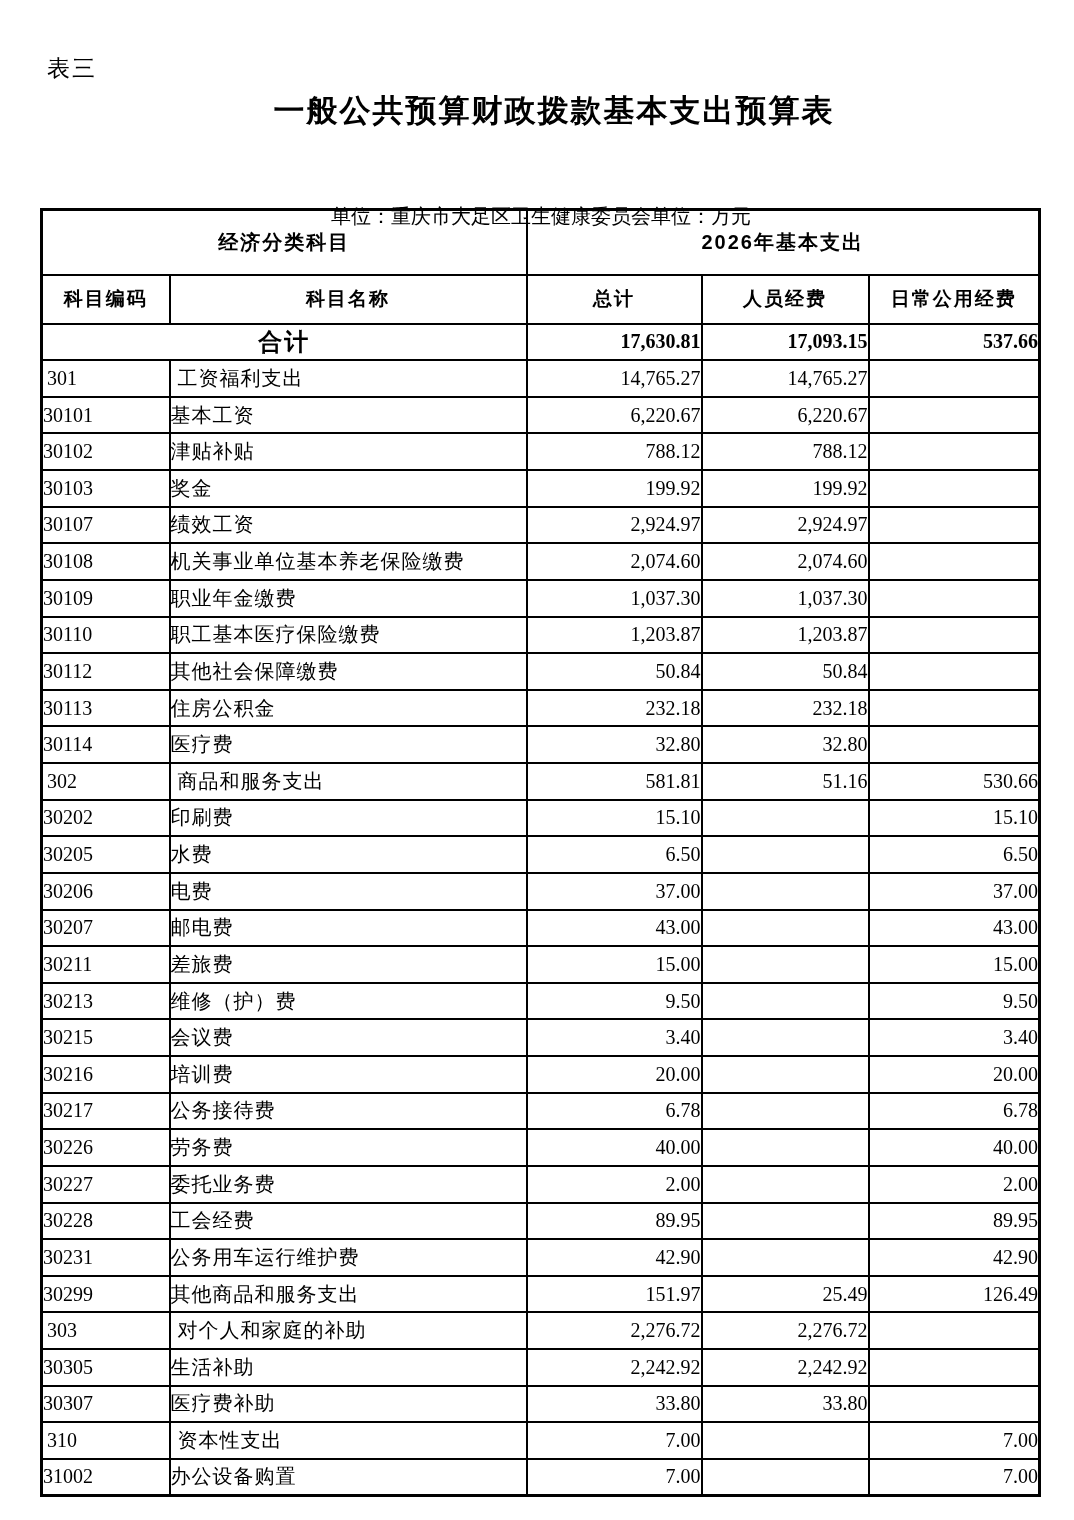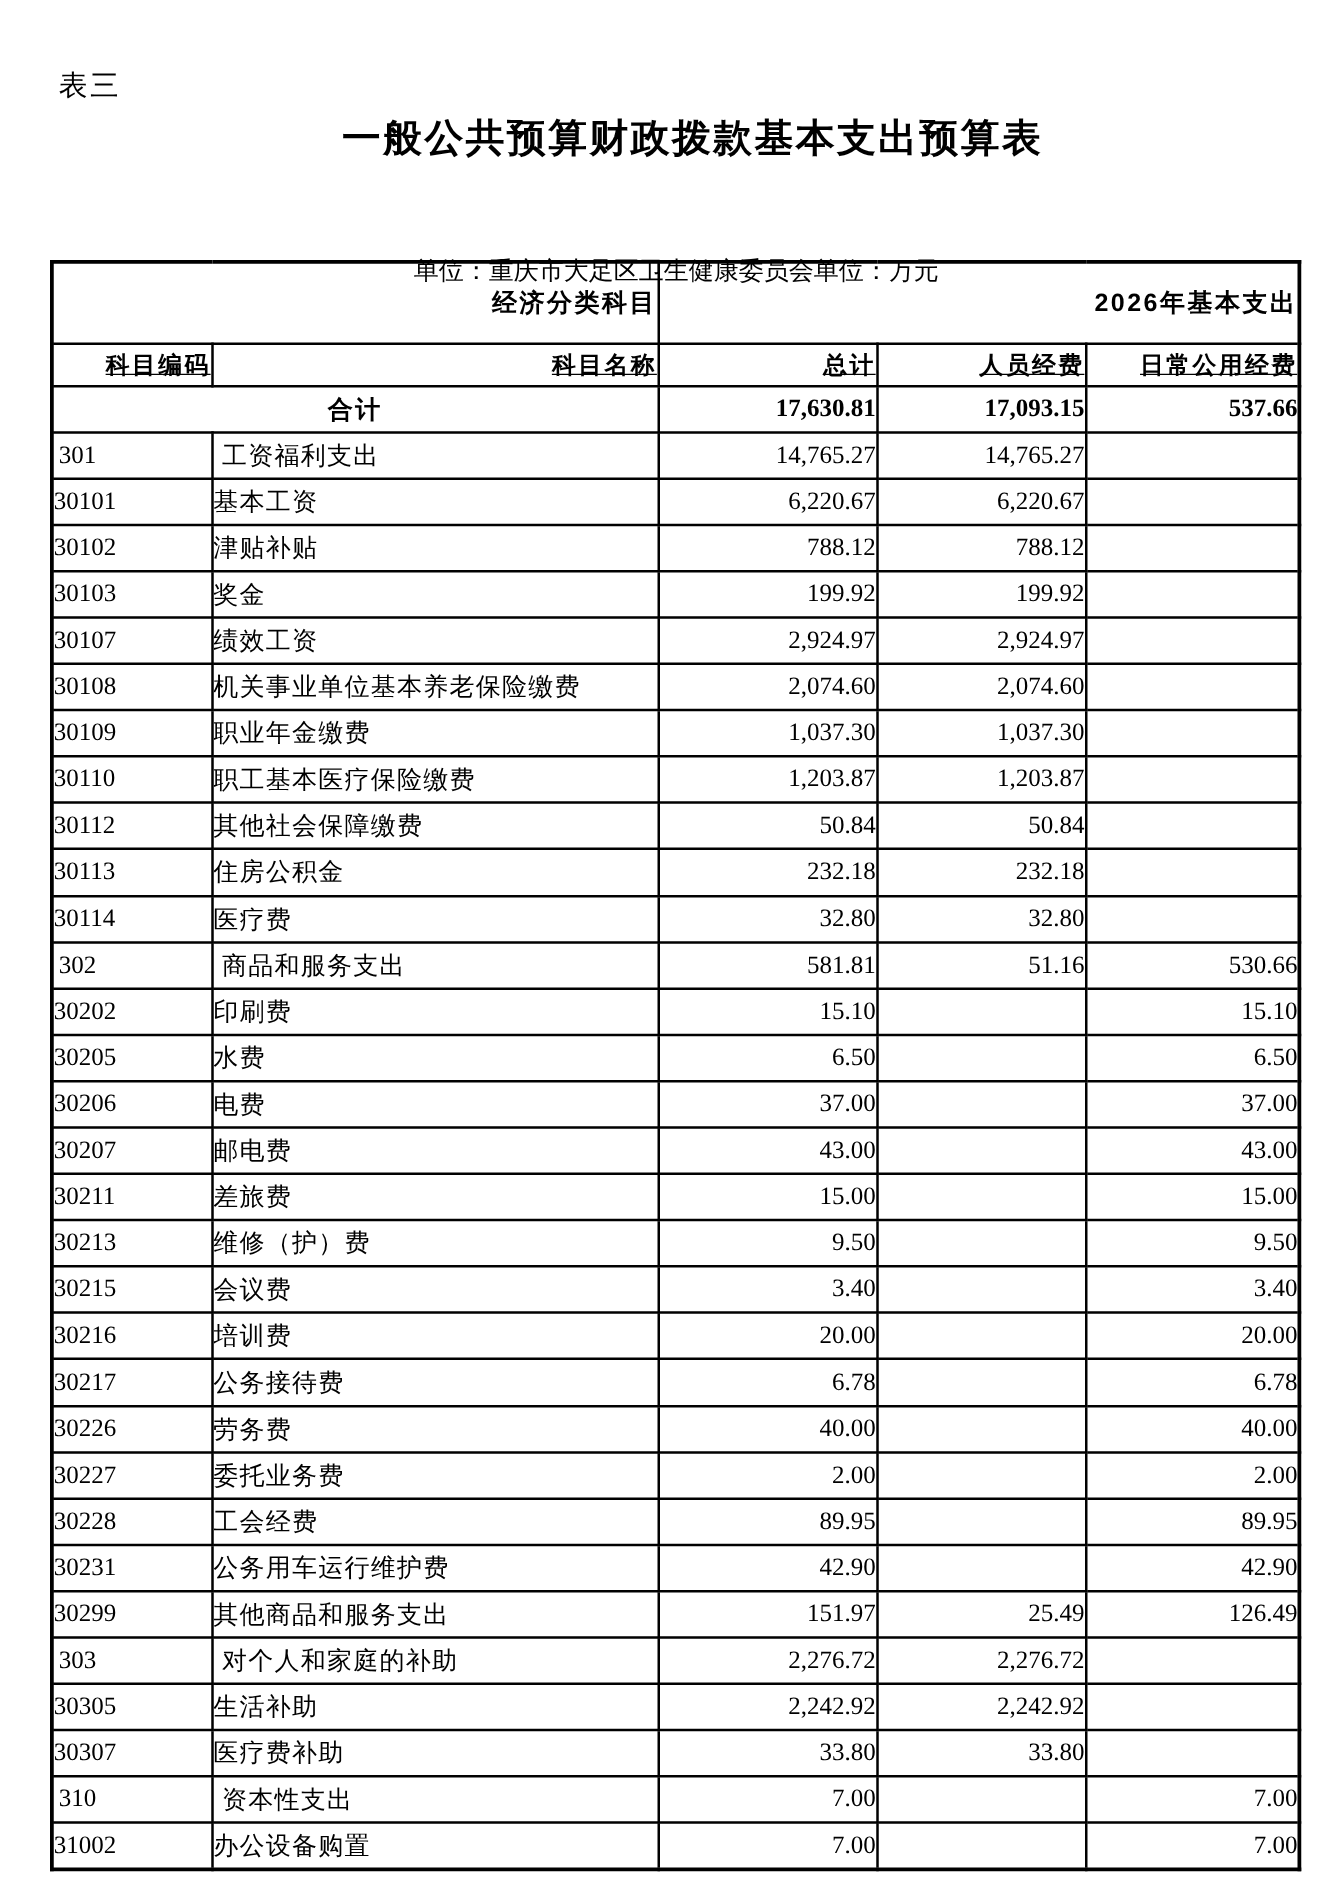--- a/index.html
+++ b/index.html
@@ -34,41 +34,41 @@
     border-collapse:collapse; table-layout:fixed;
     border:3px solid #000;
   }
   table.budget th, table.budget td {
     border:2px solid #000;
     padding:0; overflow:hidden; white-space:nowrap;
     vertical-align:middle;
   }
   thead th {
     font-family:"Liberation Sans","DejaVu Sans",sans-serif;
-    font-weight:bold; text-align:right; letter-spacing:2px;
+    font-weight:bold; text-align:center; letter-spacing:2px;
   }
   tr.hrow1 { height:65px; }
   tr.hrow1 th { font-size:20px; }
-  tr.hrow2 { height:34px;text-decoration:underline; }
+  tr.hrow2 { height:49px; }
   tr.hrow2 th { font-size:19px; }
 
   tbody tr { height:34.5px; }
   tbody td { font-size:20px; }
 
   td.code { text-align:left; padding-left:13px;margin-left:34px; }
   tr.section td.code { padding-left:4px; }
   td.name { text-align:left; padding-left:9px; letter-spacing:1px;margin-top:28px; }
   tr.section td.name { padding-left:7px; }
   td.num { text-align:right; padding-right:4px; }
 
   tr.total-row td { font-weight:bold; }
   td.total-label {
     text-align:center;
     font-family:"Liberation Sans","DejaVu Sans",sans-serif;
-    letter-spacing:2px; font-size:20px;
+    letter-spacing:2px; font-size:24px;
   }
 </style>
 </head>
 <body>
 
 <div class="sheet">
 
   <div class="page-label">表三</div>
 
   <h1 class="title">一般公共预算财政拨款基本支出预算表</h1>

